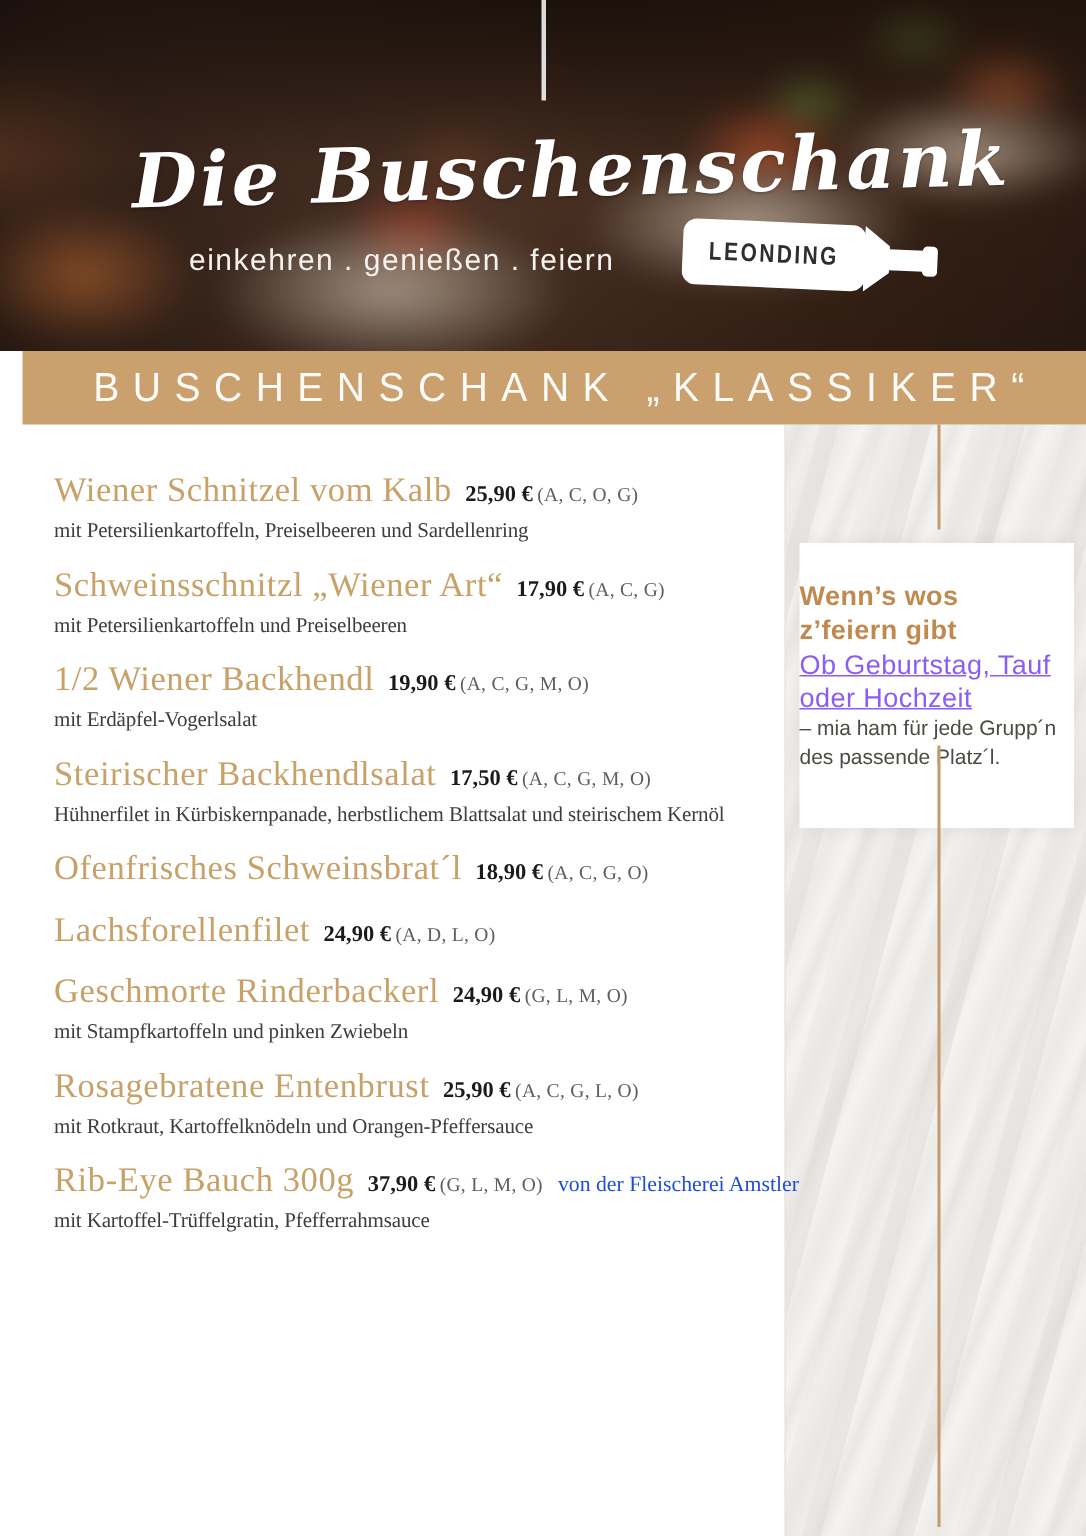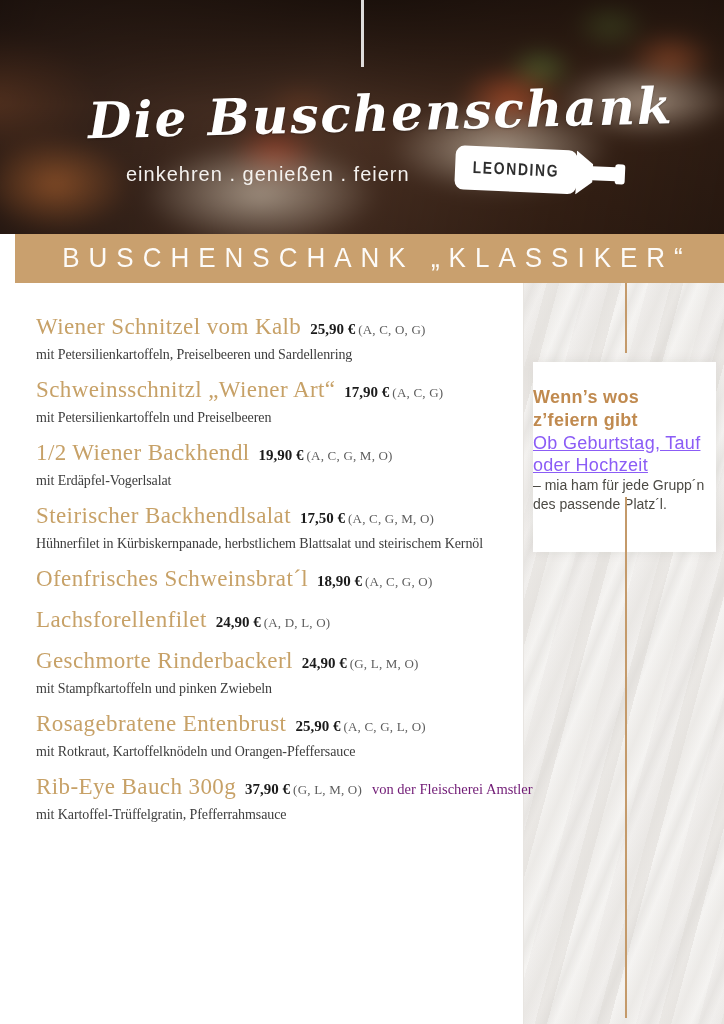--- a/index.html
+++ b/index.html
@@ -67,21 +67,21 @@
   .card-sub:first-of-type { margin-top:2px; }
   .card-body:first-of-type { margin-top:1px; }
 
   
   .menu { position:absolute; left:36px; top:314px; width:482px; z-index:1;font-family:Liberation Serif, serif; }
   .item { margin-bottom:12px; }
   .item .row { line-height:26px; white-space:nowrap; }
   .name { font-size:23px; color:#c7a167; letter-spacing:.4px; margin-right:9px; }
   .price { font-size:15px; font-weight:bold; color:#1b1b1b; margin-right:3px; }
   .allergens { font-size:13px; color:#5d5d5d; letter-spacing:.2px; }
-  .note { font-size:14.5px; color:#701a75; margin-left:10px; }
+  .note { font-size:14.5px; color:#1d4ed8; margin-left:10px; }
   .note:empty { display:none; }
   .desc { font-size:14px; color:#3d3d3d; line-height:20px; margin-top:2px; letter-spacing:-.1px; }
   .desc:empty { display:none; }
 </style>
 </head>
 <body>
 
 <div class="page">
 
   <header class="header">

